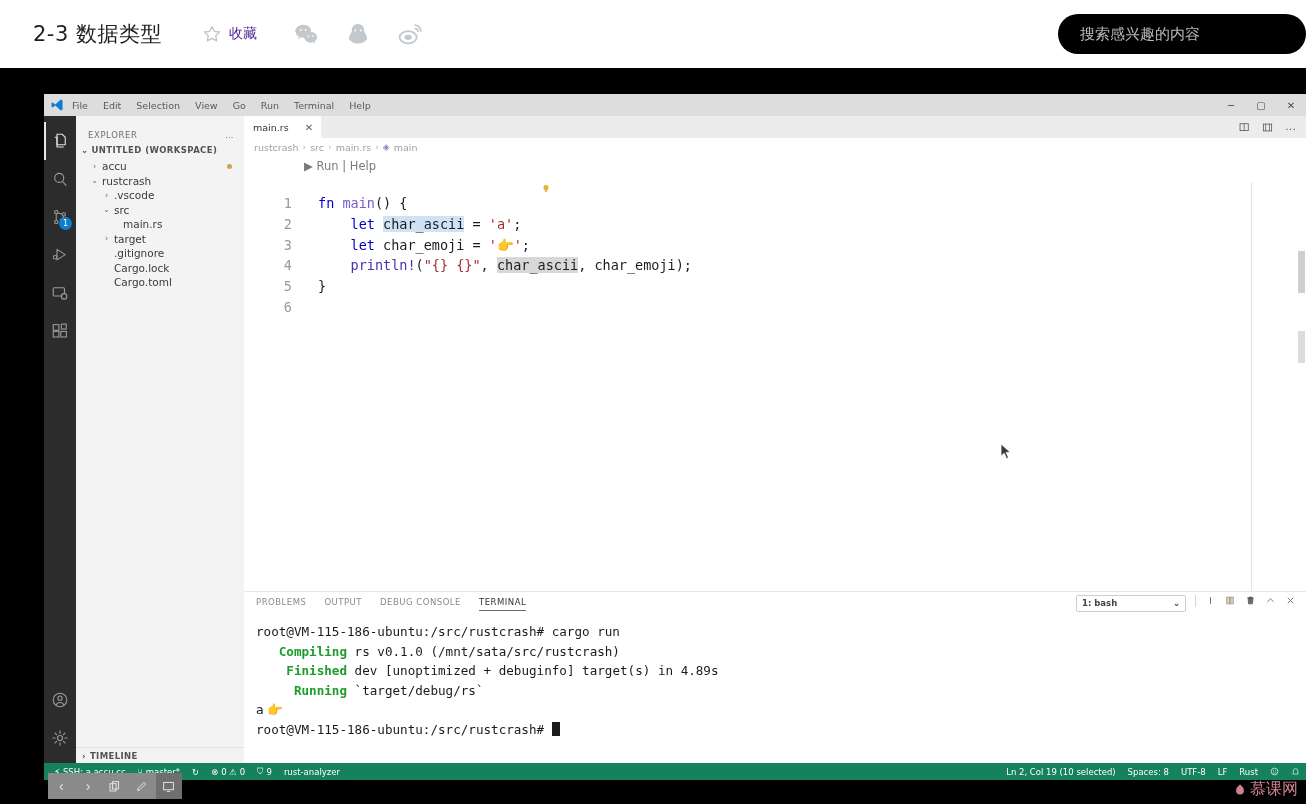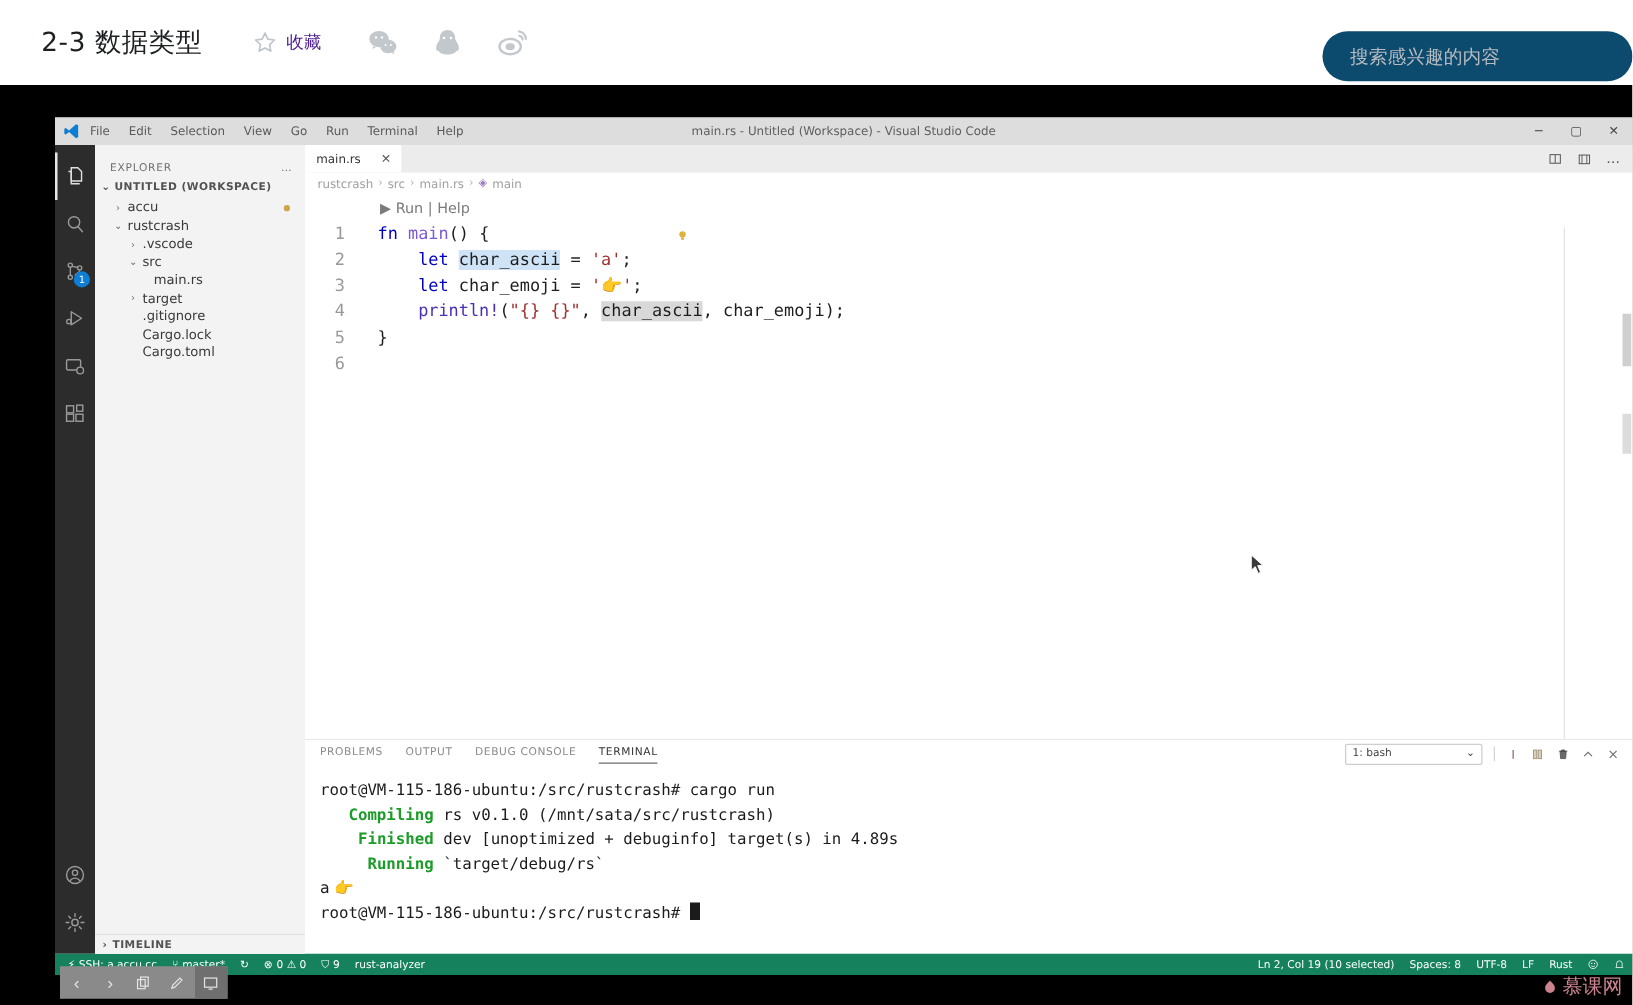--- a/index.html
+++ b/index.html
@@ -19,22 +19,22 @@
   .ph-title {
     font-size: 21px; color:#1c1f21; margin-left:14px; letter-spacing:.5px;
     font-family:"DejaVu Sans","Liberation Sans",sans-serif;
   }
   .ph-fav { display:flex; align-items:center; gap:7px; margin-left:40px; color:#9199a1; }
   .ph-fav .star { width:20px; height:20px; display:block; }
   .ph-fav-label { font-size:14px; color:#4c1d95; font-family:"DejaVu Sans",sans-serif; }
   .ph-social { display:flex; align-items:center; gap:26px; margin-left:36px; }
   .soc { width:26px; height:26px; display:block; }
   .ph-search {
-    position:absolute; right:0px; top:25px; width:248px; height:40px;
-    background:#0c4a6e; border-radius:20px; display:flex; align-items:center;
+    position:absolute; right:0px; top:14px; width:248px; height:40px;
+    background:#000000; border-radius:20px; display:flex; align-items:center;
   }
   .ph-search input {
     border:none; outline:none; background:transparent; width:100%;
     padding:0 22px; font-size:15px; color:#9aa0a6;
     font-family:"DejaVu Sans","Liberation Sans",sans-serif;
   }
   .ph-search input::placeholder { color:#b6bbc0; }
 
   
   .letterbox { position:absolute; left:0; top:68px; width:1306px; height:736px; background:#000; }
@@ -122,21 +122,21 @@
   .bc-sep { color:#b5b5b5; font-size:9px; }
   .bc-sym { color:#9b7bc0; font-size:9px; }
 
   .codearea { flex:1; position:relative; overflow:hidden; background:#fff; min-height:0; }
   .codelens {
     position:absolute; left:60px; top:3px; font-size:11.5px; color:#7a7a7a;
     font-family:"DejaVu Sans",sans-serif;
   }
   .codelens .play { color:#7a7a7a; }
   pre.code {
-    position:absolute; left:0; top:21px; margin:0;
+    position:absolute; left:0; top:21px; margin:16px;
     font-family:"DejaVu Sans Mono","Liberation Mono",monospace;
     font-size:13.5px; line-height:20.8px; color:#1d1d1d; white-space:pre;
   }
   .ln { display:inline-block; width:32px; text-align:right; color:#999; margin-right:26px;
         font-family:"DejaVu Sans Mono",monospace; }
   .k-kw { color:#0000c0; }
   .k-fn { color:#7a5ad6; }
   .k-mac { color:#4b2fb5; }
   .k-str { color:#a03030; }
   .sel-a { background:#cfe3f7; }
@@ -147,21 +147,21 @@
   .ed-scroll-v { position:absolute; right:1px; top:95px; width:7px; height:42px; background:#cfcfcf; }
   .ed-scroll-v2 { position:absolute; right:1px; top:175px; width:7px; height:32px; background:#dcdcdc; }
   .ed-overview-line { position:absolute; right:54px; top:26px; bottom:0; width:1px; background:#e3e3e3; }
 
   
   .panel { height:172px; background:#fff; border-top:1px solid #e7e7e7; display:flex; flex-direction:column; flex:0 0 172px; }
   .panel-tabs { height:22px; display:flex; align-items:center; gap:18px; padding-left:12px; position:relative; }
   .pt { font-size:8.5px; letter-spacing:.5px; color:#8a8a8a; position:relative; padding-bottom:2px; }
   .pt.active { color:#333; }
   .pt.active::after { content:""; position:absolute; left:0; right:0; bottom:-2px; height:1px; background:#6b6b6b; }
-  .panel-actions { margin-left:auto; display:flex; align-items:center; gap:9px; padding-right:10px; }
+  .panel-actions { margin-left:auto; display:flex; gap:9px; padding-right:10px;font-weight:bold; }
   .term-select {
     width:110px; height:17px; border:1px solid #cecece; background:#fff; border-radius:2px;
     display:flex; align-items:center; justify-content:space-between; padding:0 5px;
     font-size:8.5px; color:#444;
   }
   .pa-ico { width:11px; height:11px; display:block; color:#555; }
   .pa-sep { width:1px; height:12px; background:#d4d4d4; }
 
   .terminal {
     flex:1; padding:8px 0 0 12px; overflow:hidden;
@@ -254,21 +254,20 @@
       <div class="menu">
         <span class="menu-item">File</span>
         <span class="menu-item">Edit</span>
         <span class="menu-item">Selection</span>
         <span class="menu-item">View</span>
         <span class="menu-item">Go</span>
         <span class="menu-item">Run</span>
         <span class="menu-item">Terminal</span>
         <span class="menu-item">Help</span>
       </div>
-      <div class="win-title">main.rs - Untitled (Workspace) - Visual Studio Code</div>
       <div class="win-ctl">
         <span class="win-btn">─</span>
         <span class="win-btn">▢</span>
         <span class="win-btn">✕</span>
       </div>
     </div>
 
     <div class="vs-body">
 
       <div class="activitybar">

